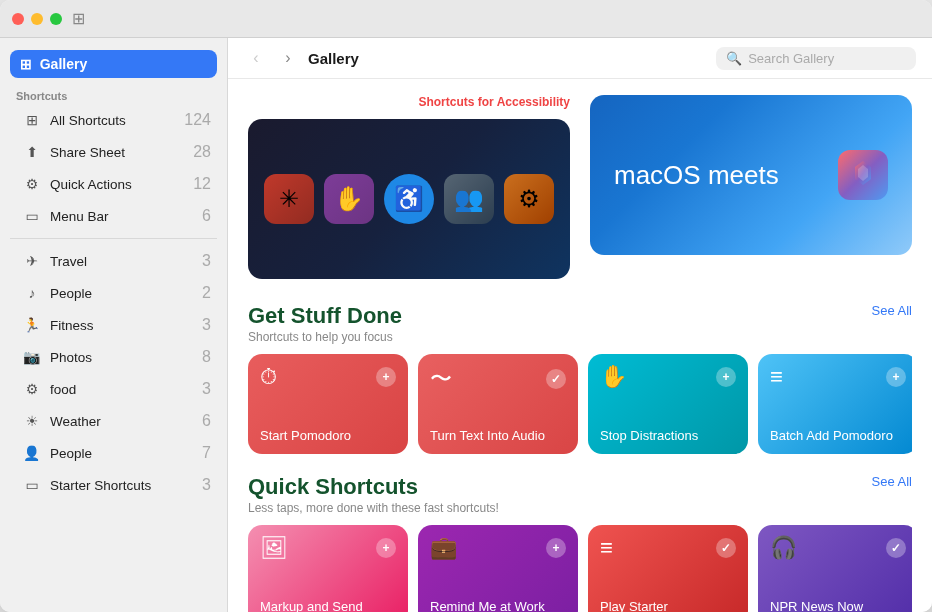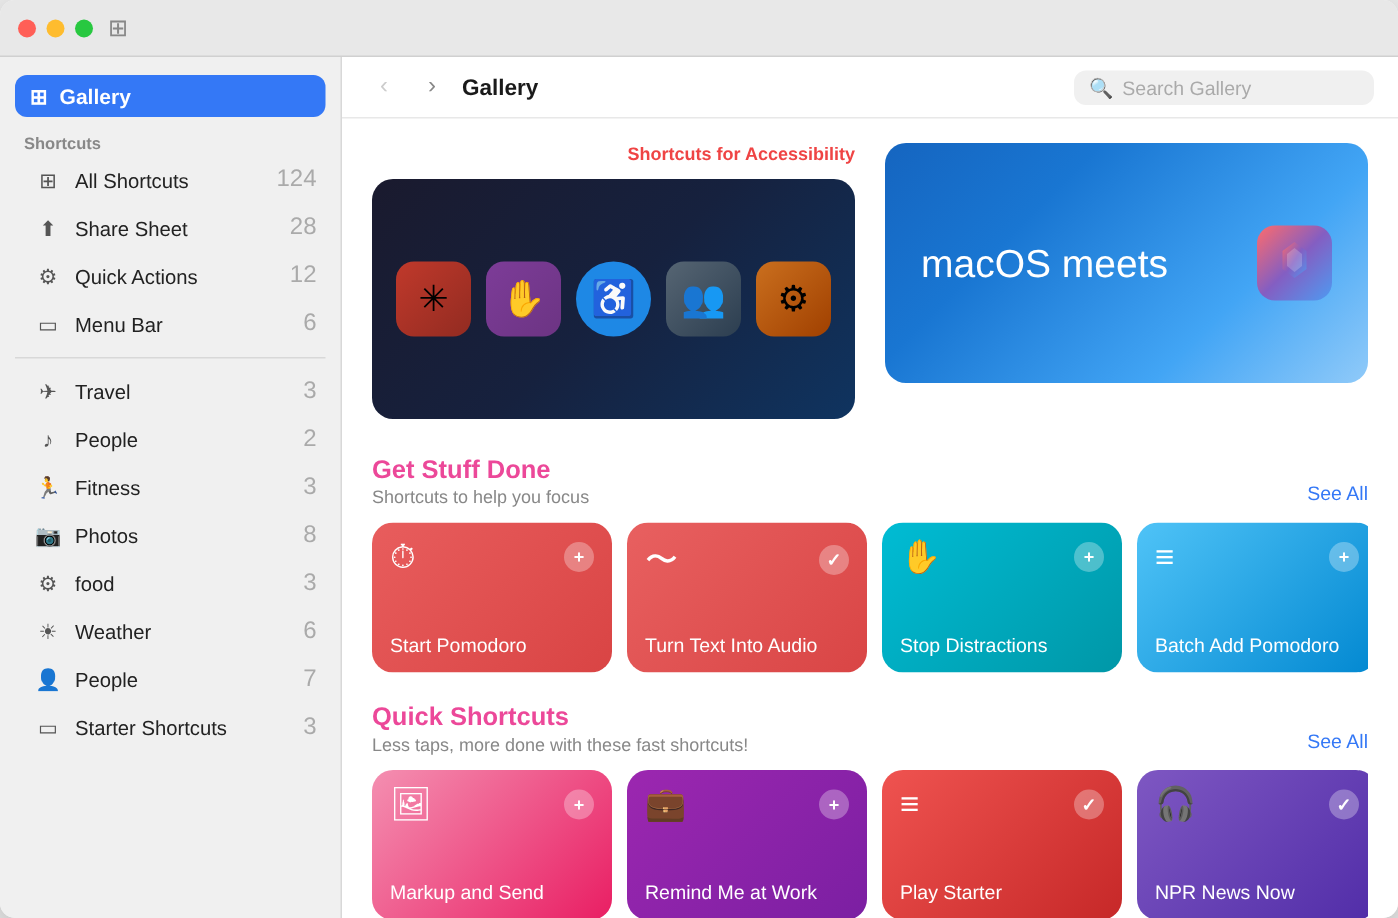--- a/index.html
+++ b/index.html
@@ -286,39 +286,39 @@
 
     .section-header {
       display: flex;
       align-items: flex-start;
       justify-content: space-between;
       margin-bottom: 4px;
     }
 
     .section-header-left {}
     .section-main-title {
-      font-size: 17px;
+      font-size: 22px;
       font-weight: 700;
-      color: #ec4899;
+      color: #14532d;
     }
 
     .section-subtitle {
       font-size: 12px;
       color: #888;
       margin-top: 1px;
     }
 
     .see-all-btn {
       color: #3478f6;
       font-size: 13px;
       font-weight: 500;
       cursor: pointer;
       background: none;
       border: none;
-      margin-top: 18px;
+      margin-top: 0;
     }
 
     .cards-row {
       display: flex;
       gap: 10px;
       margin-top: 10px;
       overflow: hidden;
     }
 
     .shortcut-card {

